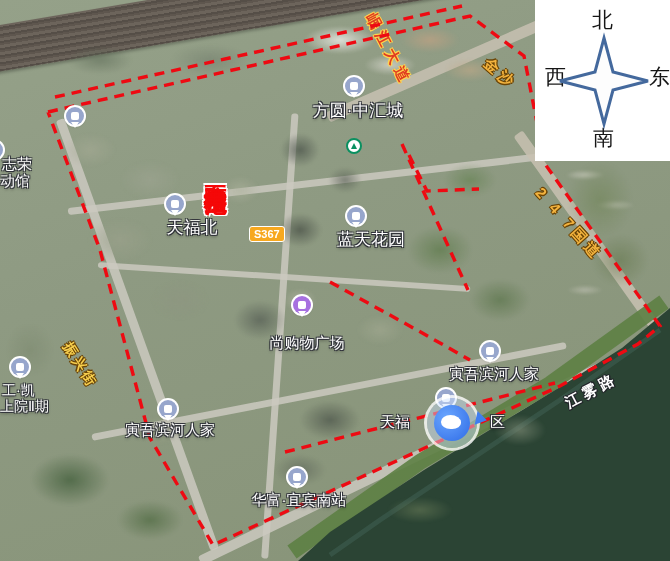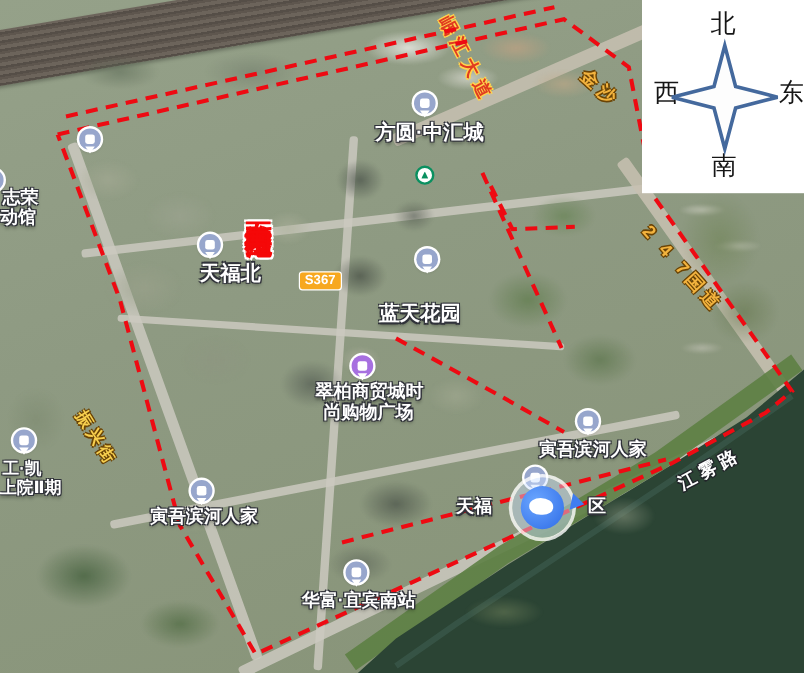--- a/index.html
+++ b/index.html
@@ -48,21 +48,21 @@
     radial-gradient(30px 8px at 585px 175px,rgba(207,207,196,.7),transparent 65%),
     radial-gradient(30px 8px at 615px 205px,rgba(201,201,190,.65),transparent 65%),
     radial-gradient(28px 8px at 585px 290px,rgba(196,196,184,.6),transparent 65%),
     radial-gradient(50px 20px at 420px 510px,rgba(116,133,94,.5),transparent 65%);}
   .mapsvg{position:absolute;left:0;top:0;}
 
   
   .dash{fill:none;stroke:var(--bcolor,#ee0a12);stroke-width:3.4;stroke-dasharray:10 7;}
 
   
-  .poi-label{position:absolute;color:#fff;font-weight:700;font-size:15px;white-space:nowrap;
+  .poi-label{position:absolute;color:#fff;font-weight:400;font-size:15px;white-space:nowrap;
     text-shadow:-1px -1px 0 #30323a,1px -1px 0 #30323a,-1px 1px 0 #30323a,1px 1px 0 #30323a,0 2px 3px rgba(0,0,0,.45);
     transform:translateX(-50%);z-index:6;}
   .poi-label.lg{font-size:17px;}
   .poi-label.left{transform:none;}
   .pin{position:absolute;width:18px;height:18px;margin:-9px 0 0 -9px;border-radius:50%;
     background:#97a6cc;box-shadow:0 0 0 2px #fff,0 1px 3px rgba(0,0,0,.45);z-index:5;}
   .pin::before{content:"";position:absolute;left:5px;top:5px;width:8px;height:8px;background:#fff;border-radius:2px;}
   .pin::after{content:"";position:absolute;left:5px;bottom:-7px;border:4px solid transparent;border-top:6px solid #fff;}
   .pin.purple{background:#a770e0;}
   .metro{position:absolute;width:16px;height:16px;margin:-8px 0 0 -8px;border-radius:50%;
@@ -140,22 +140,21 @@
   <div class="pin" style="left:297px;top:477px;"></div>
   <div class="pin" style="left:20px;top:367px;"></div>
   <div class="locator" style="left:452px;top:423px;"></div>
   <div class="loc-arrow" style="left:476px;top:412px;"></div>
 
   <div class="poi-label left" style="left:2px;top:155px;">志荣</div>
   <div class="poi-label left" style="left:0px;top:172px;">动馆</div>
   <div class="poi-label lg" style="left:358px;top:99px;">方圆·中汇城</div>
   <div class="poi-label lg" style="left:154px;top:216px;margin-left:38px;">天福北</div>
   <div class="badge" style="left:249px;top:226px;">S367</div>
-  <div class="poi-label lg" style="left:350px;top:228px;margin-top:22px;">蓝天花园</div>
-  <div class="poi-label" style="left:308px;top:317px;">翠柏商贸城时</div>
+  <div class="poi-label lg" style="left:371px;top:228px;">蓝天花园</div>
   <div class="poi-label" style="left:307px;top:334px;">尚购物广场</div>
   <div class="poi-label" style="left:494px;top:365px;">寅吾滨河人家</div>
   <div class="poi-label left" style="left:380px;top:413px;">天福</div>
   <div class="poi-label left" style="left:490px;top:413px;">区</div>
   <div class="poi-label" style="left:170px;top:421px;">寅吾滨河人家</div>
   <div class="poi-label" style="left:299px;top:491px;">华富·宜宾南站</div>
   <div class="poi-label left" style="left:2px;top:382px;font-size:14px;">工·凯</div>
   <div class="poi-label left" style="left:0px;top:398px;font-size:14px;">上院Ⅱ期</div>
 
   <div class="roadname redyellow" style="left:378px;top:10px;font-size:15px;letter-spacing:5px;transform:rotate(62deg);">岷江大道</div>

